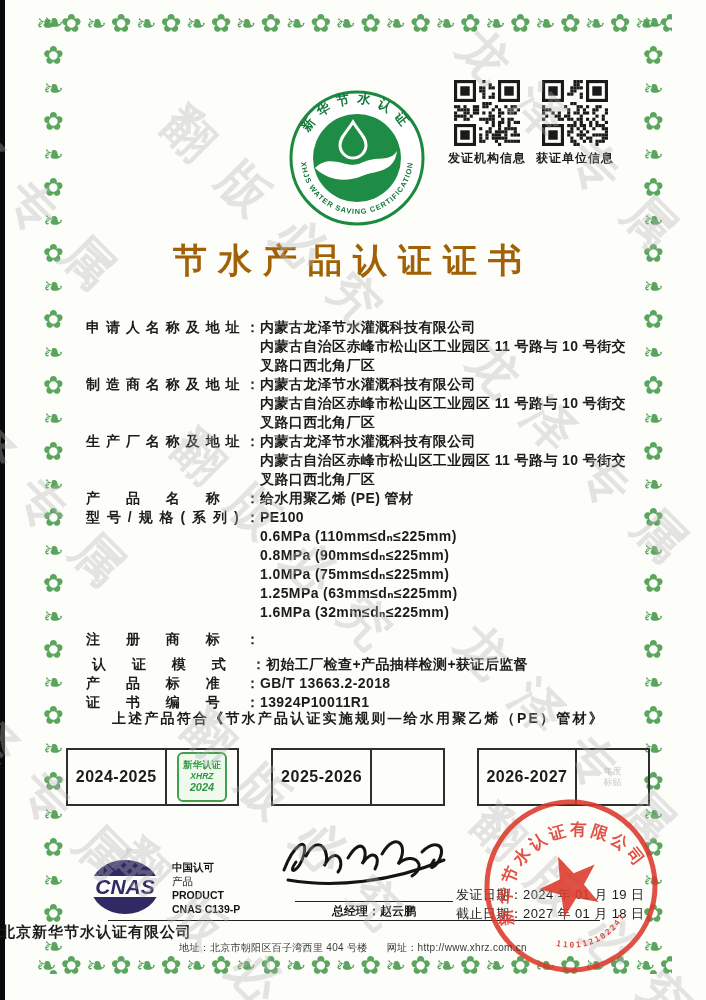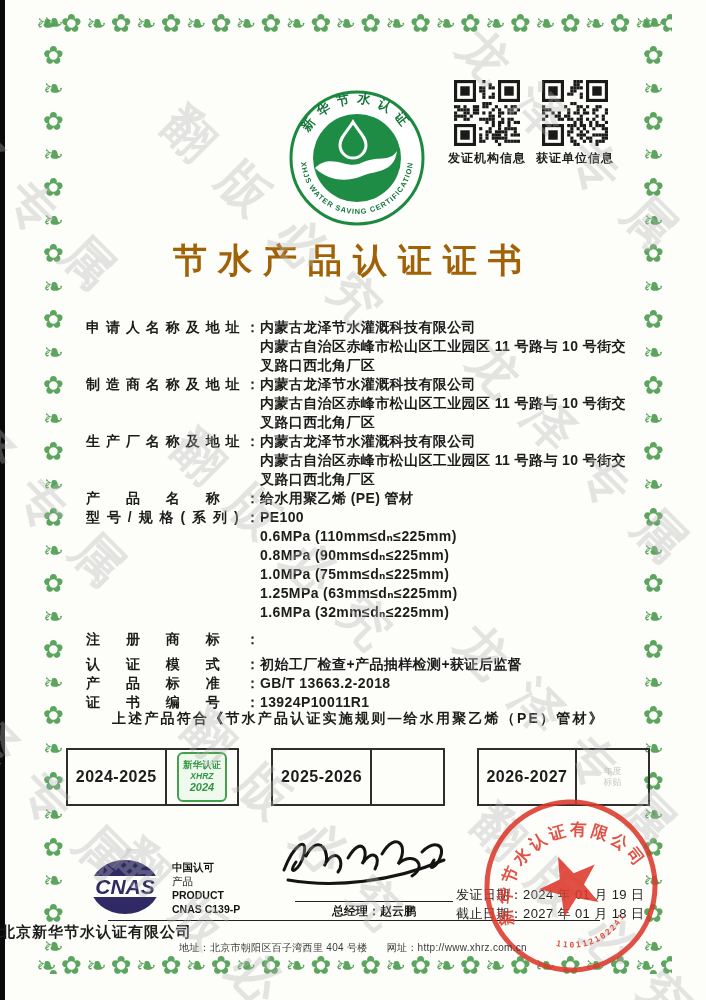--- a/index.html
+++ b/index.html
@@ -25,21 +25,21 @@
   
   .title{position:absolute;left:0;top:238px;width:706px;text-align:center;
          font-size:34px;font-weight:900;letter-spacing:11px;color:#a16207;}
   
   .fields{position:absolute;left:86px;top:318px;width:560px;font-size:14px;font-weight:700;line-height:19px;}
   .frow{display:flex;min-height:19px;}
   .flabel{width:174px;flex:0 0 174px;text-align:justify;text-align-last:justify;letter-spacing:.5px;}
   .fvalue{flex:1;}
   .fvalue div{white-space:nowrap;letter-spacing:.4px;}
   .gap8{margin-top:8px;}
-  .gap6{margin-top:6px;}
+  .gap6{margin-top:6px;margin-left:6px;}
   
   .statement{position:absolute;left:84px;top:708px;width:548px;font-size:14px;font-weight:700;line-height:21px;}
   .statement .l1{text-indent:2em;letter-spacing:2.2px;white-space:nowrap;}
   .statement .l2{letter-spacing:.6px;white-space:nowrap;}
   
   .yearrow{position:absolute;left:66px;top:748px;width:584px;display:flex;gap:32px;z-index:5;}
   .ybox{flex:1;height:54px;border:2px solid #2e2e2e;display:flex;background:transparent;}
   .ybox .yl{flex:0 0 57%;display:flex;align-items:center;justify-content:center;
             font-size:16px;font-weight:800;letter-spacing:.5px;}
   .ybox .yr{flex:1;border-left:2px solid #2e2e2e;position:relative;display:flex;align-items:center;justify-content:center;}

